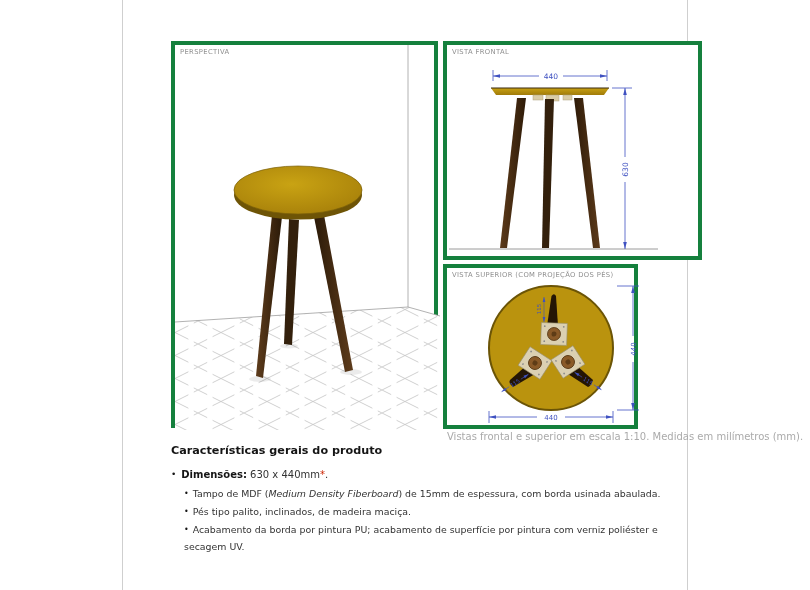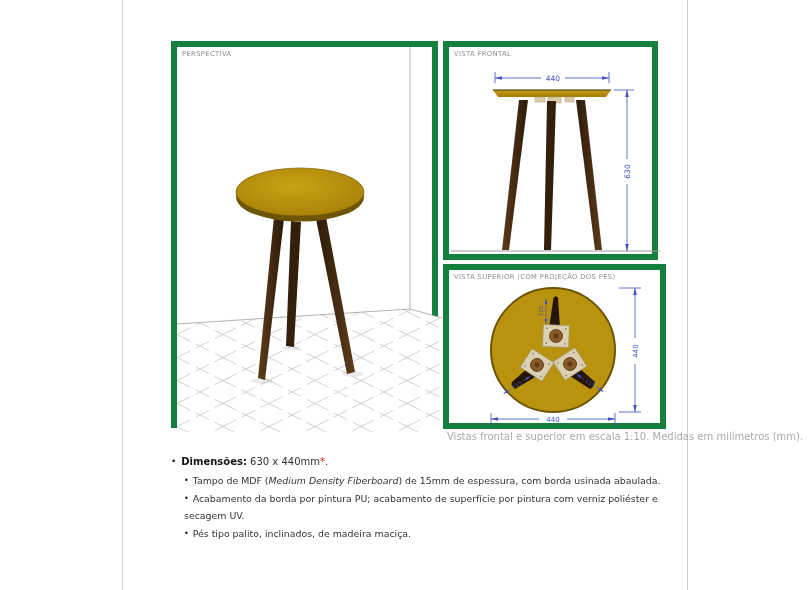--- a/index.html
+++ b/index.html
@@ -1,29 +1,29 @@
 <!DOCTYPE html>
 <html><head>
 <meta charset="utf-8">
 <style>
   html,body{margin:0;padding:0;}
   body{
     width:810px;height:590px;position:relative;background:#ffffff;
     font-family:"DejaVu Sans","Liberation Sans",sans-serif;overflow:hidden;
   }
   .vguide{position:absolute;top:0;bottom:0;width:1px;background:#cfcfcf;}
-  .panel{position:absolute;border:6px solid #15803d;background:#fff;box-sizing:border-box;}
+  .panel{position:absolute;border:4px solid #15803d;background:#fff;box-sizing:border-box;}
   .panel-title{
     position:absolute;top:3px;left:5px;font-size:6.8px;color:#8f8f8f;
     letter-spacing:.35px;white-space:nowrap;z-index:3;
   }
   .panel svg{position:absolute;left:0;top:0;}
   #panel-perspective{left:171px;top:41px;width:267px;height:387px;}
-  #panel-front{left:443px;top:41px;width:215px;height:219px;}
-  #panel-top{left:443px;top:264px;width:223px;height:165px;}
+  #panel-front{left:443px;top:41px;width:259px;height:219px;}
+  #panel-top{left:443px;top:264px;width:195px;height:165px;}
   #caption{
     position:absolute;left:447px;top:431px;width:215px;
     font-size:10px;color:#aaaaaa;white-space:nowrap;
   }
   #details{position:absolute;left:171px;top:444px;width:530px;color:#333;}
   #details h1{margin:0 0 8px 0;font-size:11.2px;color:#151515;font-weight:bold;}
   .line{font-size:10px;margin:12px 0 5px 0;color:#333;}
   .line b{color:#151515;}
   .bullet{font-size:9px;margin-right:5px;color:#151515;vertical-align:1px;}
   .sub{margin:0 0 1px 13px;font-size:9.4px;line-height:17px;color:#333;}
@@ -208,22 +208,23 @@
       <polygon points="42,149 49,147.2 49,150.8" fill="#3F51C1" stroke="none"></polygon>
       <polygon points="166,149 159,147.2 159,150.8" fill="#3F51C1" stroke="none"></polygon>
     </g>
     <text class="dimtext" x="104" y="152" text-anchor="middle" font-size="7">440</text>
   </svg>
 </div>
 
 <div id="caption">Vistas frontal e superior em escala 1:10. Medidas em milímetros (mm).</div>
 
 <div id="details">
+  <h1>Características gerais do produto</h1>
 
   <div class="line"><span class="bullet">•</span><b>Dimensões:</b><span> 630 x 440mm</span><span class="red">*</span><span>.</span></div>
 
 
   <div class="sub"><span class="bullet">•</span><span>Tampo de MDF (</span><i>Medium Density Fiberboard</i><span>) de 15mm de espessura, com borda usinada abaulada.</span></div>
 
+  <div class="sub"><span class="bullet">•</span><span>Pés tipo palito, inclinados, de madeira maciça.</span><i></i><span></span></div>
+
   <div class="sub"><span class="bullet">•</span><span>Acabamento da borda por pintura PU; acabamento de superfície por pintura com verniz poliéster e secagem UV.</span><i></i><span></span></div>
-
-  <div class="sub"><span class="bullet">•</span><span>Pés tipo palito, inclinados, de madeira maciça.</span><i></i><span></span></div>
 </div>
 
 </body></html>

